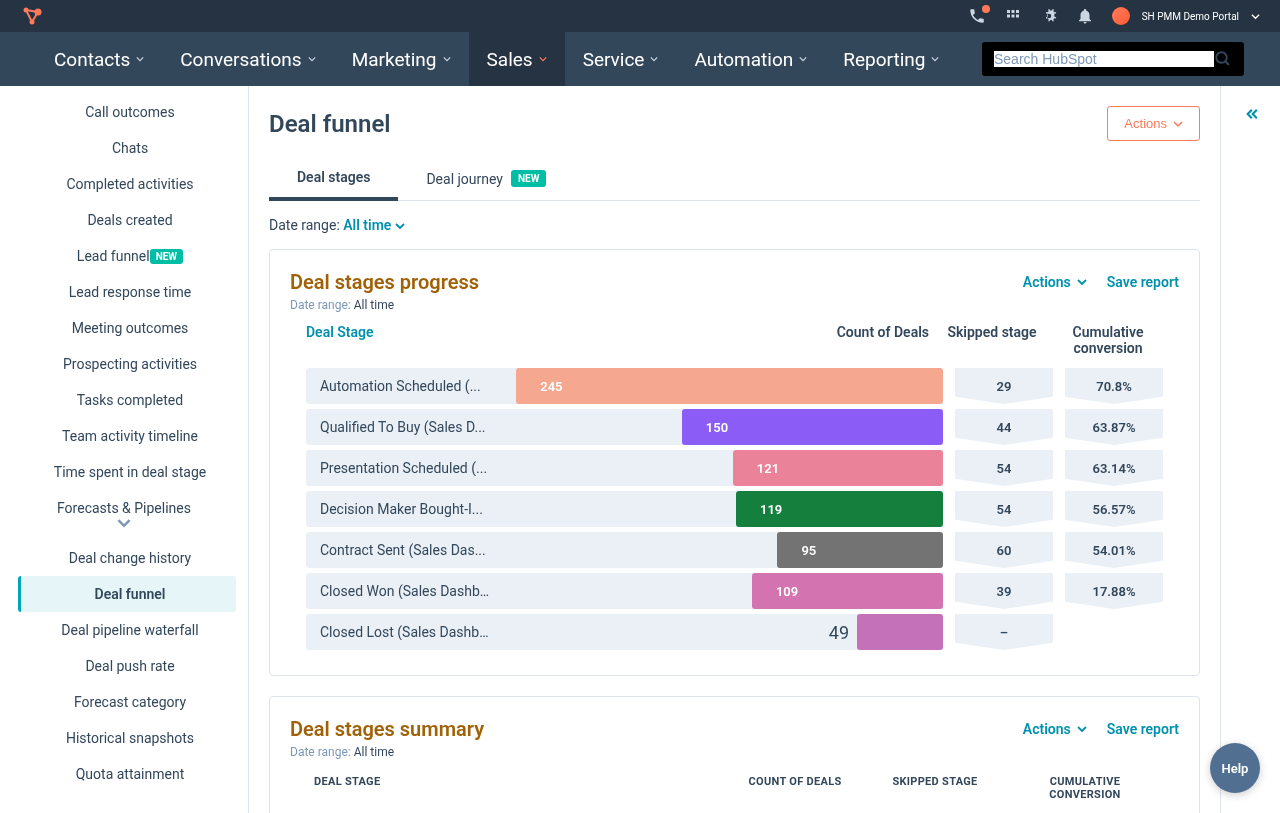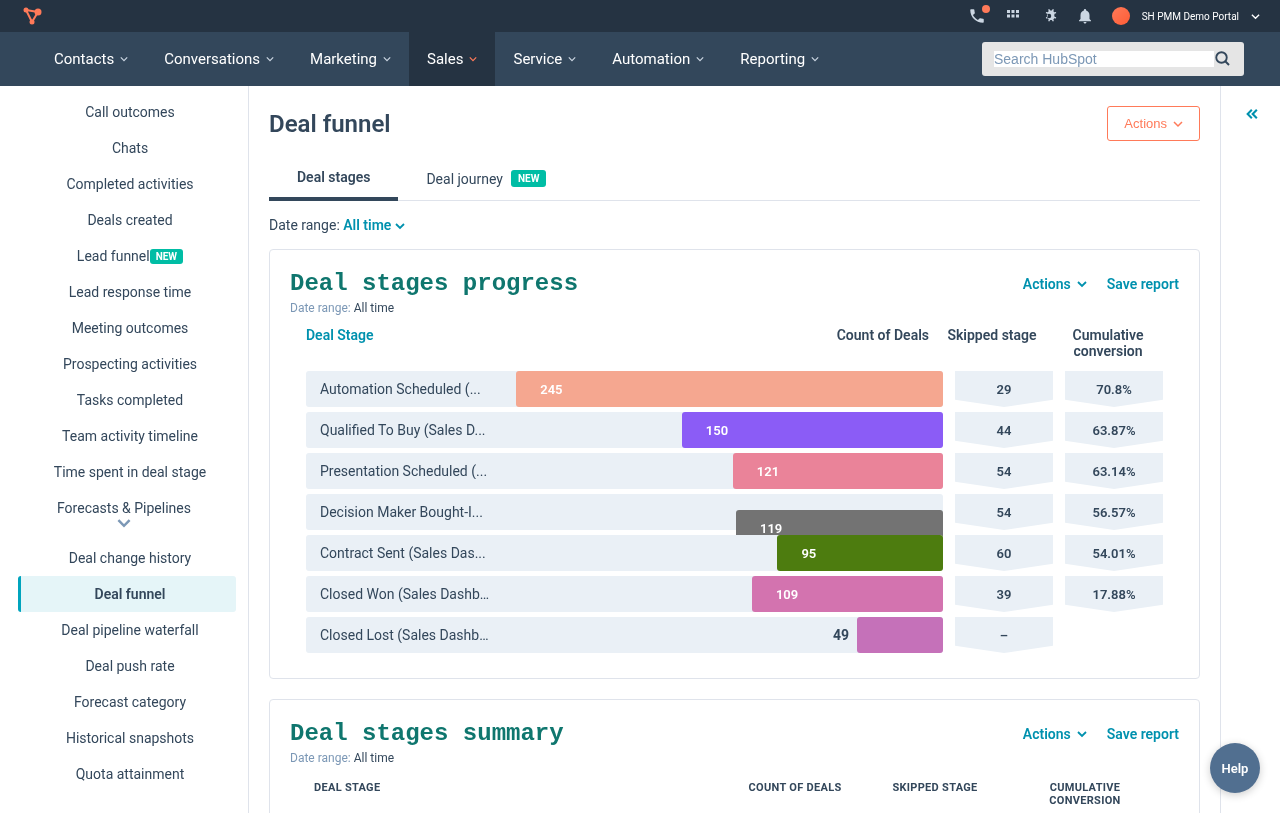--- a/index.html
+++ b/index.html
@@ -12,25 +12,25 @@
     .header-icons { display: flex; align-items: center; gap: 18px; }
     .header-icon { color: #cbd6e2; cursor: pointer; display: flex; align-items: center; position: relative; }
     .header-icon svg { width: 18px; height: 18px; }
     .badge-dot { position: absolute; top: -2px; right: -4px; width: 8px; height: 8px; background: #ff7a59; border-radius: 50%; }
     .portal-info { display: flex; align-items: center; gap: 12px; color: #fff; font-size: 10px; cursor: pointer; }
     .avatar { width: 18px; height: 18px; border-radius: 50%; background: linear-gradient(135deg, #ff7a59, #ff5c35); }
     
     
     .nav-bar { background: #33475b; height: 54px; display: flex; align-items: center; justify-content: space-between; padding: 0 36px 0 36px; }
     .nav-items { display: flex; gap: 0; }
-    .nav-item { color: #fff; font-size: 15px; padding: 0 18px; height: 54px; display: flex; align-items: center; gap: 6px; cursor: pointer; }
+    .nav-item { color: #fff; font-size: 19px; padding: 0 18px; height: 54px; display: flex; align-items: center; gap: 6px; cursor: pointer; }
     .nav-item.active { background: #253342; }
     .nav-caret { width: 8px; height: 8px; }
     .nav-item.active .nav-caret path { stroke: #ff7a59; }
-    .search-box { background: #e5e5e5; border-radius: 3px; height: 34px; width: 262px; display: flex; align-items: center; padding: 0 12px; }
+    .search-box { background: #000000; border-radius: 3px; height: 34px; width: 262px; display: flex; align-items: center; padding: 0 12px; }
     .search-box input { border: none; outline: none; flex: 1; font-size: 14px; color: #33475b; }
     .search-box input::placeholder { color: #7c98b6; }
     .search-box svg { width: 18px; height: 18px; color: #33475b; }
     
     
     .main-container { display: flex; height: calc(100vh - 86px); }
     
     
     .sidebar { width: 249px; border-right: 1px solid #dfe3eb; overflow-y: auto; padding: 8px 12px; }
     .sidebar-item { padding: 10px 8px; font-size: 14px; color: #33475b; cursor: pointer; display: flex; align-items: center; justify-content: center; border-radius: 3px; }
@@ -54,38 +54,38 @@
     .new-pill { background: #00bda5; color: #fff; font-size: 10px; font-weight: 700; padding: 3px 7px; border-radius: 3px; }
     
     
     .date-range { font-size: 14px; margin-bottom: 16px; }
     .date-range-label { color: #33475b; }
     .date-range-value { color: #0091ae; font-weight: 600; cursor: pointer; }
     
     
     .card { background: #fff; border: 1px solid #dfe3eb; border-radius: 4px; padding: 20px; margin-bottom: 20px; }
     .card-header { display: flex; justify-content: space-between; align-items: center; margin-bottom: 4px; }
-    .card-title { font-size: 24px; font-weight: 600; color: #0f766e; font-family: Liberation Mono, monospace; }
+    .card-title { font-size: 20px; font-weight: 600; color: #a16207; }
     .card-actions { display: flex; gap: 20px; align-items: center; }
     .card-link { color: #0091ae; font-size: 14px; font-weight: 600; cursor: pointer; display: flex; align-items: center; gap: 6px; }
     .card-subtitle { font-size: 12px; color: #7c98b6; margin-bottom: 12px; }
     .card-subtitle-value { color: #33475b; }
     
     
     .funnel-header { display: flex; margin-bottom: 12px; padding: 0 16px; }
     .fh-stage { flex: 1; font-weight: 600; font-size: 14px; color: #0091ae; }
     .fh-count { width: 120px; text-align: right; font-weight: 600; font-size: 14px; color: #33475b; padding-right: 14px; }
     .fh-skipped { width: 98px; text-align: center; font-weight: 600; font-size: 14px; color: #33475b; }
     .fh-cumulative { width: 110px; text-align: center; font-weight: 600; font-size: 14px; color: #33475b; margin-left: 12px; }
     
     .funnel-row { display: flex; align-items: center; margin-bottom: 5px; padding: 0 16px; }
     .funnel-bar-area { flex: 1; height: 36px; background: #eaf0f6; border-radius: 3px; display: flex; align-items: center; position: relative; }
     .stage-label { position: absolute; left: 14px; font-size: 14px; color: #33475b; z-index: 2; max-width: 170px; white-space: nowrap; overflow: hidden; text-overflow: ellipsis; }
     .bar-fill { position: absolute; right: 0; top: 0; height: 100%; border-radius: 3px; display: flex; align-items: center; padding-left: 24px; color: #fff; font-size: 13px; font-weight: 600; }
-    .bar-value-outside { position: absolute; font-size: 14px; color: #33475b; font-weight: 700; }
+    .bar-value-outside { position: absolute; font-size: 18px; color: #33475b; font-weight: 400; }
     .skip-cell, .cum-cell { width: 98px; height: 36px; background: #eaf0f6; display: flex; align-items: center; justify-content: center; font-weight: 600; font-size: 13px; color: #33475b; margin-left: 12px; position: relative; clip-path: polygon(0 0, 100% 0, 100% 80%, 50% 100%, 0 80%); }
     .cum-cell { width: 98px; }
     
     
     .summary-header { display: flex; padding: 0 24px; margin-top: 16px; }
     .sh-col { font-size: 11px; font-weight: 700; color: #33475b; letter-spacing: 0.3px; }
     .sh-stage { flex: 1; }
     .sh-count { width: 120px; text-align: center; }
     .sh-skipped { width: 160px; text-align: center; }
     .sh-cumulative { width: 140px; text-align: center; }
@@ -348,29 +348,29 @@
               <div class="funnel-bar-area">
                 <span class="stage-label">Presentation Scheduled (...</span>
                 <div class="bar-fill" style="width: 33%; background: rgb(234, 131, 153);">121</div>
               </div>
               <div class="skip-cell">54</div>
               <div class="cum-cell">63.14%</div>
             </div>
             <div class="funnel-row">
               <div class="funnel-bar-area">
                 <span class="stage-label">Decision Maker Bought-I...</span>
-                <div class="bar-fill" style="width: 32.5%; background: #737373; margin-top: 16px;">119</div>
+                <div class="bar-fill" style="width: 32.5%; background: #15803d;">119</div>
               </div>
               <div class="skip-cell">54</div>
               <div class="cum-cell">56.57%</div>
             </div>
             <div class="funnel-row">
               <div class="funnel-bar-area">
                 <span class="stage-label">Contract Sent (Sales Das...</span>
-                <div class="bar-fill" style="width: 26%; background: #4d7c0f;">95</div>
+                <div class="bar-fill" style="width: 26%; background: #737373;">95</div>
               </div>
               <div class="skip-cell">60</div>
               <div class="cum-cell">54.01%</div>
             </div>
             <div class="funnel-row">
               <div class="funnel-bar-area">
                 <span class="stage-label">Closed Won (Sales Dashb...</span>
                 <div class="bar-fill" style="width: 30%; background: rgb(211, 115, 175);">109</div>
               </div>
               <div class="skip-cell">39</div>

